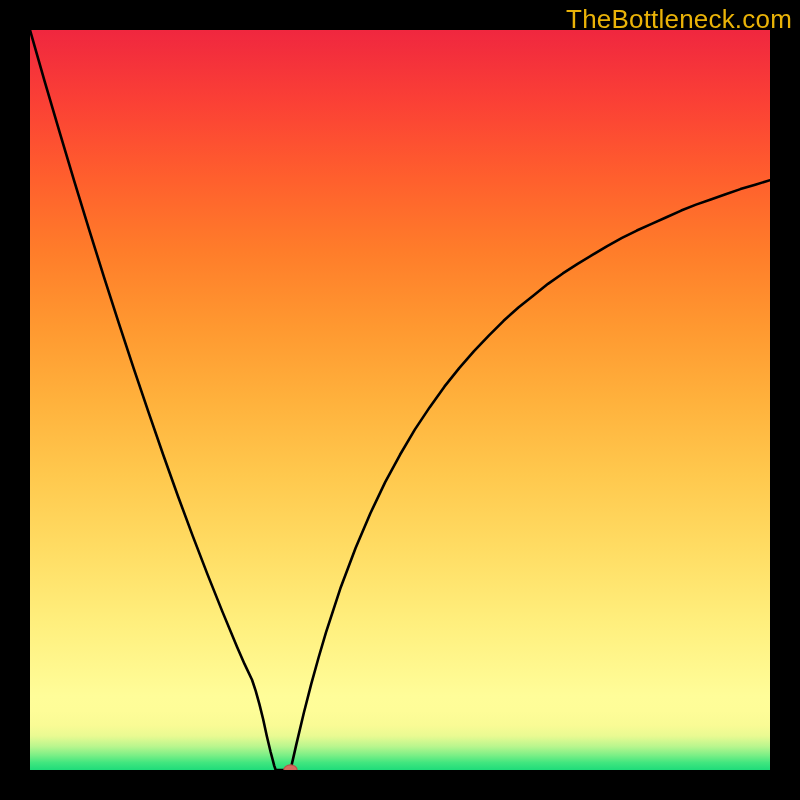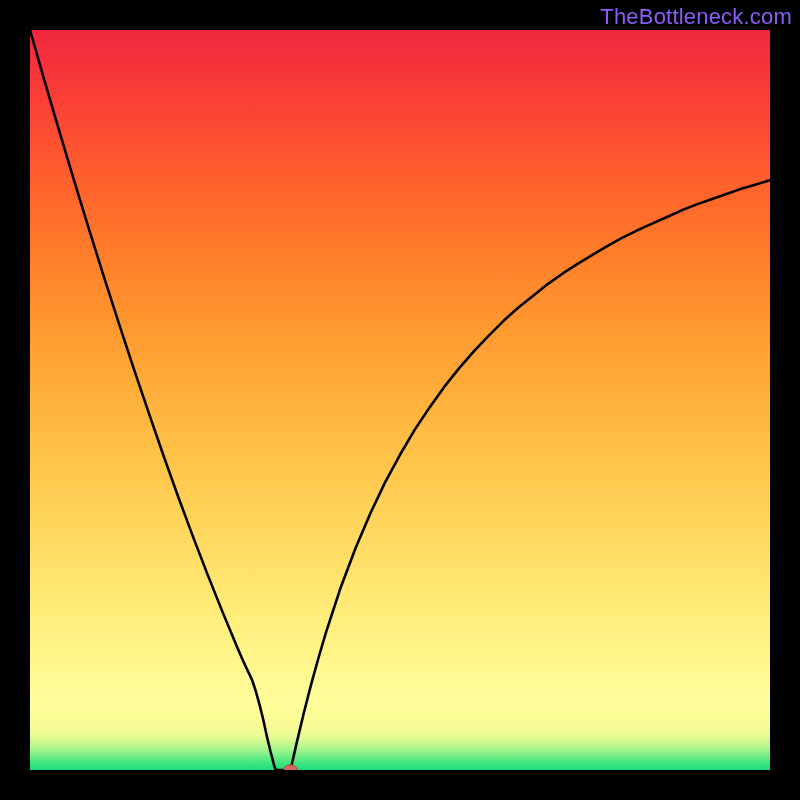--- a/index.html
+++ b/index.html
@@ -21,22 +21,22 @@
     position: absolute;
     left: 30px;
     top: 30px;
     width: 740px;
     height: 740px;
   }
   .watermark {
     position: absolute;
     top: 4px;
     right: 8px;
-    color: #8b5cf6;
-    font-size: 22px;
+    color: #eab308;
+    font-size: 26px;
     font-weight: 400;
     letter-spacing: 0.2px;
     font-family: Arial, Helvetica, sans-serif;
   }
 </style>
 </head>
 <body>
 
 <div class="frame">
   <div class="watermark">TheBottleneck.com</div>

